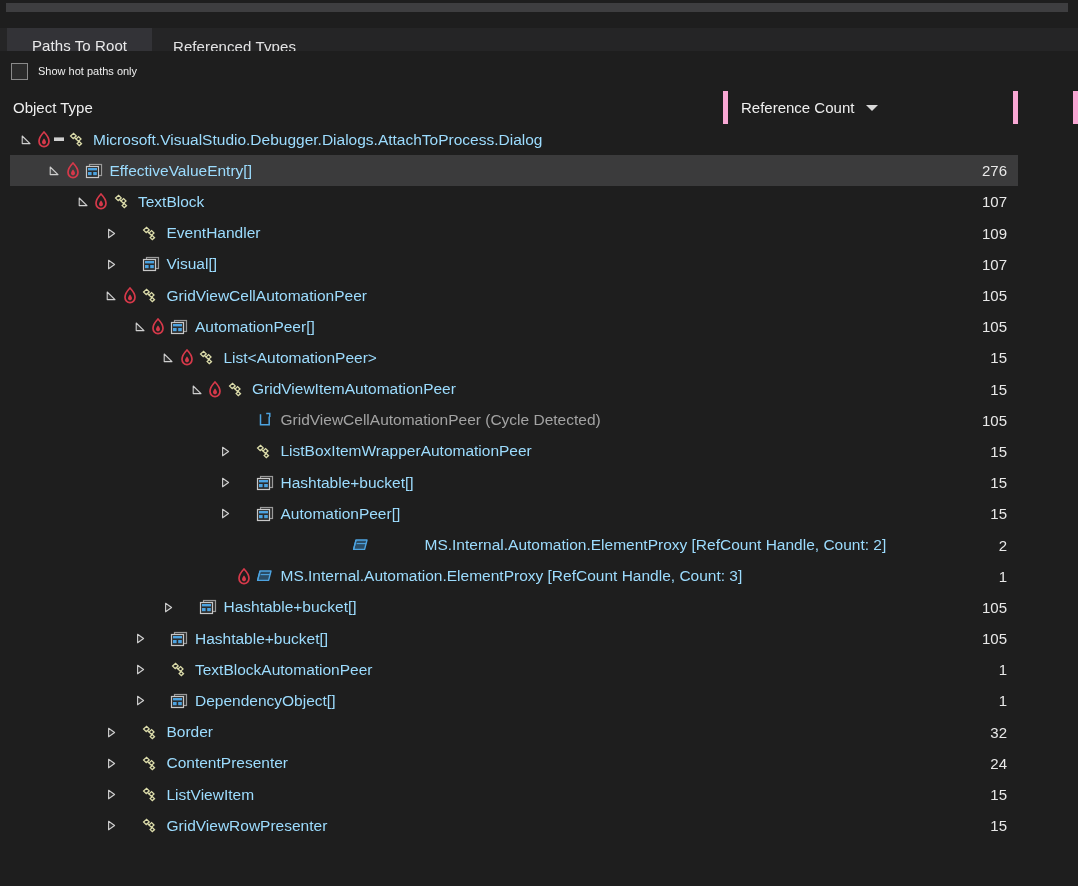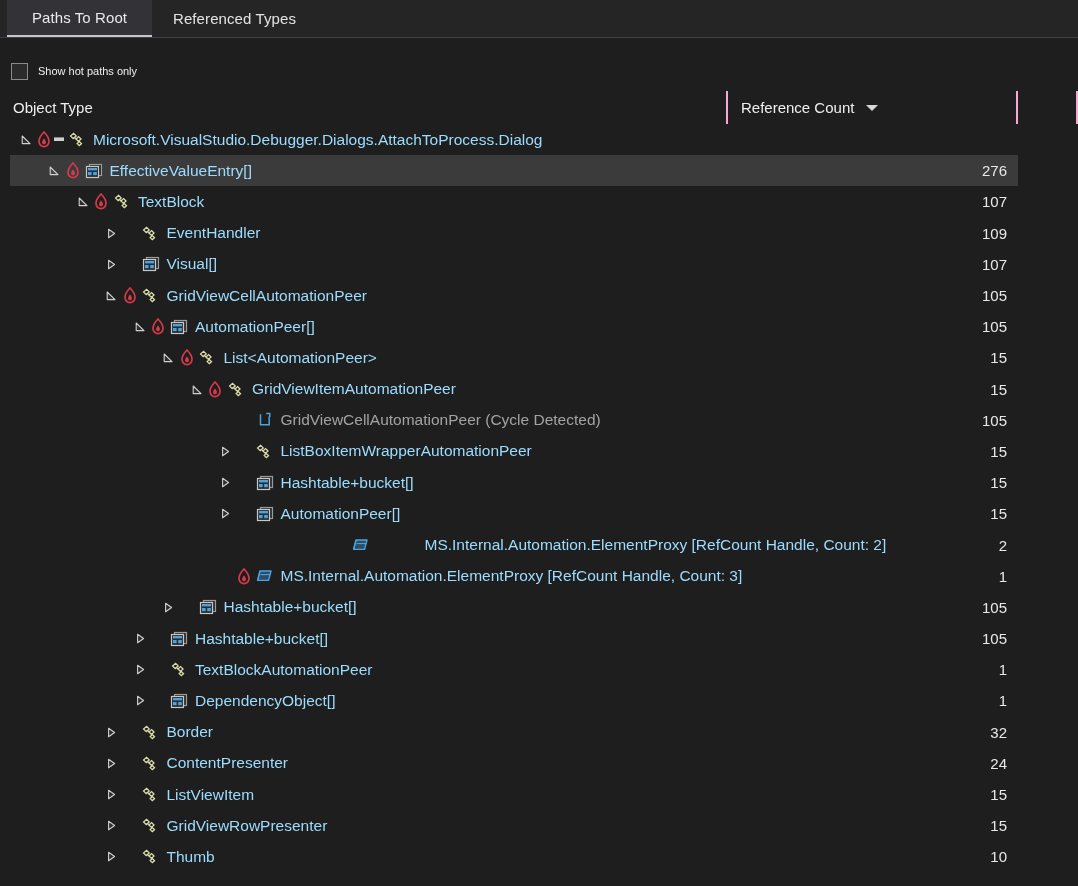--- a/index.html
+++ b/index.html
@@ -16,21 +16,21 @@
   
   .topbar{
     position:absolute;left:0;top:0;width:1078px;height:14px;background:#1e1e1e;
   }
   .topbar .track{
     position:absolute;left:6px;top:3px;width:1062px;height:9px;background:#3e3e40;
   }
 
   
   .tabstrip{
-    position:absolute;left:0;top:0;width:1078px;height:37px;
+    position:absolute;left:0;top:28px;width:1078px;height:37px;
     background:#252526;
     border-bottom:1px solid #3f3f46;
   }
   .tab{
     position:absolute;top:0;height:37px;
     display:flex;align-items:center;justify-content:center;
     font-size:15px;color:#e9e9ea;letter-spacing:.1px;
     cursor:default;box-sizing:border-box;
   }
   .tab.active{
@@ -54,21 +54,21 @@
 
   
   .gridhead{
     position:absolute;left:0;top:91px;width:1078px;height:33px;
     background:#1e1e1e;border-bottom:1px solid #3f3f46;
   }
   .hcell{
     position:absolute;top:0;height:33px;display:flex;align-items:center;
     box-sizing:border-box;font-size:15px;color:#efefef;
   }
-  .hcell.sep{border-right:2px solid #f9a8d4;}
+  .hcell.sep{border-right:5px solid #f9a8d4;}
   .hcell .htxt{margin-left:13px;}
   .sortarrow{
     margin-left:12px;width:0;height:0;
     border-left:6px solid transparent;border-right:6px solid transparent;
     border-top:6px solid #d8d8d8;
   }
 
   
   .tree{
     position:absolute;left:0;top:124px;width:1078px;height:762px;
@@ -668,38 +668,15 @@
                 <path d="M8.2 11.6 L10.4 9.6 L12.5 11.7 L10.3 13.6 Z"></path>
                 <path d="M5.3 5.5 L8.0 7.6"></path>
                 <path d="M9.6 9.2 L9.9 10.2"></path>
               </g>
             </svg>
           </span>
           <span class="label">GridViewRowPresenter</span>
         </div>
         <div class="count">15</div>
       </div>
-      <div class="row">
-        <div class="rowinner" style="margin-left: 103.5px;">
-          <span class="twisty">
-            <svg width="11" height="11" viewBox="0 0 11 11">
-              <path d="M2.6 1.2 L8.6 5.5 L2.6 9.8 Z" fill="#c9c9c9" fill-opacity="0.10" stroke="#cfcfcf" stroke-width="1.1" stroke-linejoin="round"></path>
-            </svg>
-          </span>
-          <span class="flame none"></span>
-          <span class="ticon">
-            <svg width="17" height="15" viewBox="0 0 17 15">
-              <g fill="none" stroke="#dcdcaa" stroke-width="1.3">
-                <path d="M1.6 4.0 L4.6 1.3 L7.2 3.9 L4.2 6.6 Z"></path>
-                <path d="M7.0 7.0 L9.6 4.6 L12.0 7.0 L9.4 9.4 Z"></path>
-                <path d="M8.2 11.6 L10.4 9.6 L12.5 11.7 L10.3 13.6 Z"></path>
-                <path d="M5.3 5.5 L8.0 7.6"></path>
-                <path d="M9.6 9.2 L9.9 10.2"></path>
-              </g>
-            </svg>
-          </span>
-          <span class="label">Thumb</span>
-        </div>
-        <div class="count">10</div>
-      </div>
     </div>
 
 </div>
 
 </body></html>

